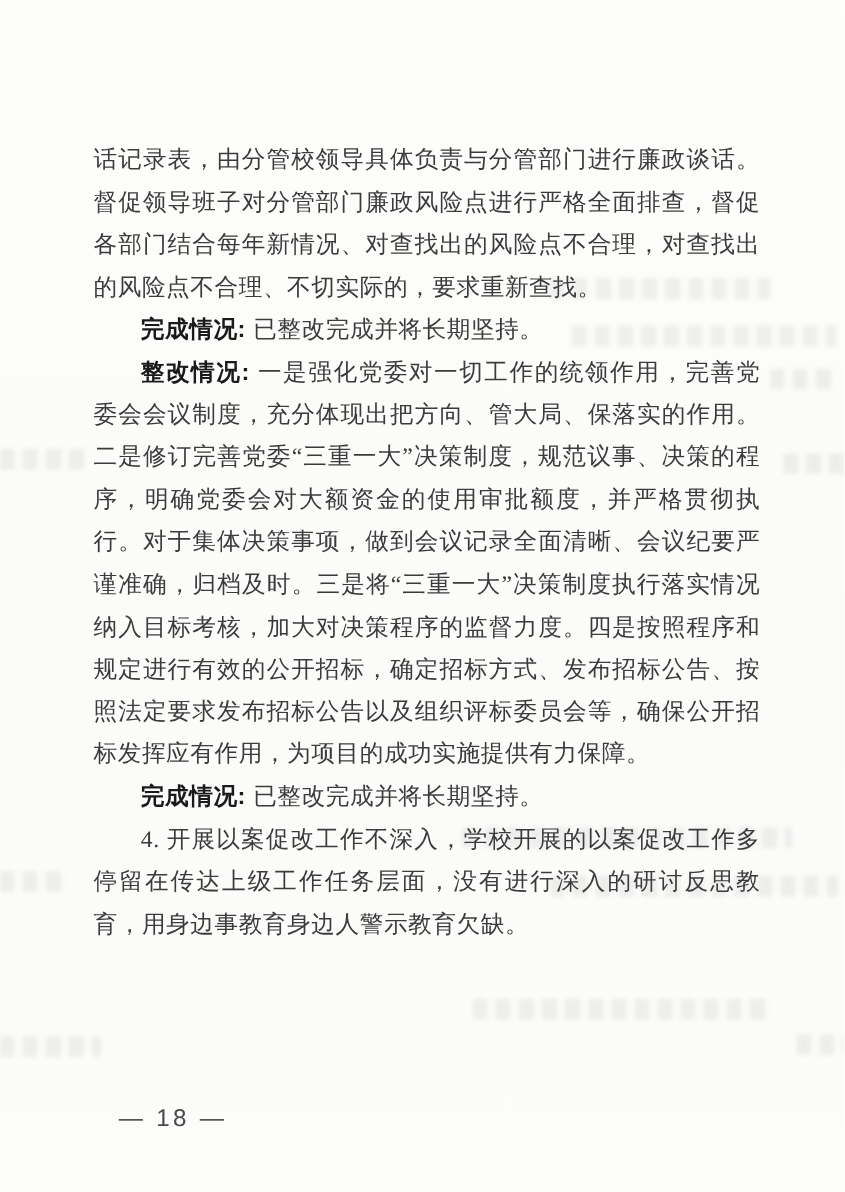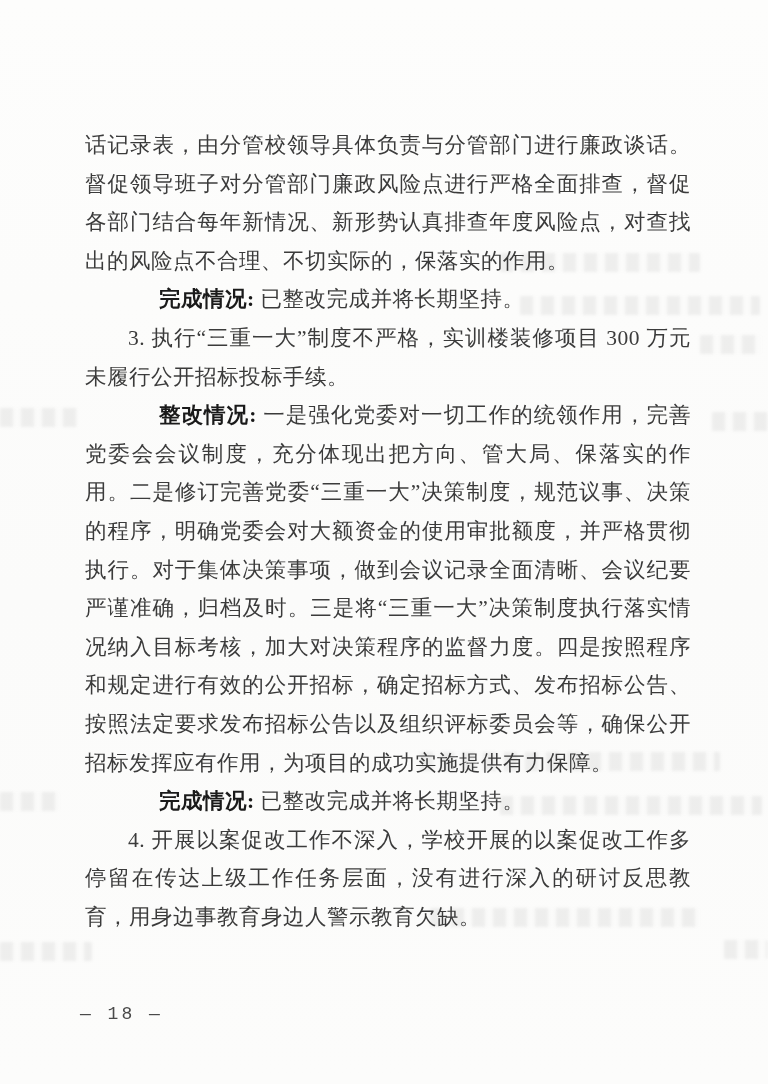--- a/index.html
+++ b/index.html
@@ -30,31 +30,30 @@
     color: #3b3b3b;
     letter-spacing: 0.5px;
     font-family: "Liberation Serif", serif;
   }
   .para.flush {
     text-indent: 0;
   }
   .para strong {
     font-weight: 700;
     color: #1a1a1a;
-    font-family: Liberation Serif, serif;
-    margin-left: 31px;
+    font-family: Liberation Sans, sans-serif;
   }
   .page-number {
     position: absolute;
-    left: 80px;
+    left: 108px;
     top: 1004px;
-    font-size: 18px;
+    font-size: 22px;
     letter-spacing: 3px;
     color: #4a4a4a;
-    font-family: Liberation Mono, monospace;
+    font-family: Liberation Sans, sans-serif;
   }
   
   .ghost {
     position: absolute;
     height: 19px;
     background: repeating-linear-gradient(90deg,
       rgba(125,125,125,0.22) 0px, rgba(125,125,125,0.22) 13px,
       rgba(125,125,125,0.02) 13px, rgba(125,125,125,0.02) 21px);
     filter: blur(1.8px);
     opacity: 0.5;
@@ -73,23 +72,22 @@
   <div class="ghost" style="left:0px;   top:408px; width:78px;"></div>
   <div class="ghost" style="left:712px; top:412px; width:56px;"></div>
   <div class="ghost" style="left:420px; top:752px; width:300px;"></div>
   <div class="ghost" style="left:0px;   top:792px; width:60px;"></div>
   <div class="ghost" style="left:500px; top:796px; width:262px;"></div>
   <div class="ghost" style="left:430px; top:908px; width:270px;"></div>
   <div class="ghost" style="left:0px;   top:942px; width:92px;"></div>
   <div class="ghost" style="left:724px; top:940px; width:44px;"></div>
 
   <div class="text-block">
-      <p class="para flush">话记录表，由分管校领导具体负责与分管部门进行廉政谈话。督促领导班子对分管部门廉政风险点进行严格全面排查，督促各部门结合每年新情况、新形势认真排查年度风险点，对查找出的风险点不合理、不切实际的，保落实的作用。</p>
+      <p class="para flush">话记录表，由分管校领导具体负责与分管部门进行廉政谈话。督促领导班子对分管部门廉政风险点进行严格全面排查，督促各部门结合每年新情况、对查找出的风险点不合理，对查找出的风险点不合理、不切实际的，要求重新查找。</p>
       <p class="para"><strong>完成情况: </strong>已整改完成并将长期坚持。</p>
-      <p class="para">3. 执行“三重一大”制度不严格，实训楼装修项目 300 万元未履行公开招标投标手续。</p>
       <p class="para"><strong>整改情况: </strong>一是强化党委对一切工作的统领作用，完善党委会会议制度，充分体现出把方向、管大局、保落实的作用。二是修订完善党委“三重一大”决策制度，规范议事、决策的程序，明确党委会对大额资金的使用审批额度，并严格贯彻执行。对于集体决策事项，做到会议记录全面清晰、会议纪要严谨准确，归档及时。三是将“三重一大”决策制度执行落实情况纳入目标考核，加大对决策程序的监督力度。四是按照程序和规定进行有效的公开招标，确定招标方式、发布招标公告、按照法定要求发布招标公告以及组织评标委员会等，确保公开招标发挥应有作用，为项目的成功实施提供有力保障。</p>
       <p class="para"><strong>完成情况: </strong>已整改完成并将长期坚持。</p>
       <p class="para">4. 开展以案促改工作不深入，学校开展的以案促改工作多停留在传达上级工作任务层面，没有进行深入的研讨反思教育，用身边事教育身边人警示教育欠缺。</p>
     </div>
 
   <div class="page-number">— 18 —</div>
 
 </div>
 
 </body></html>

